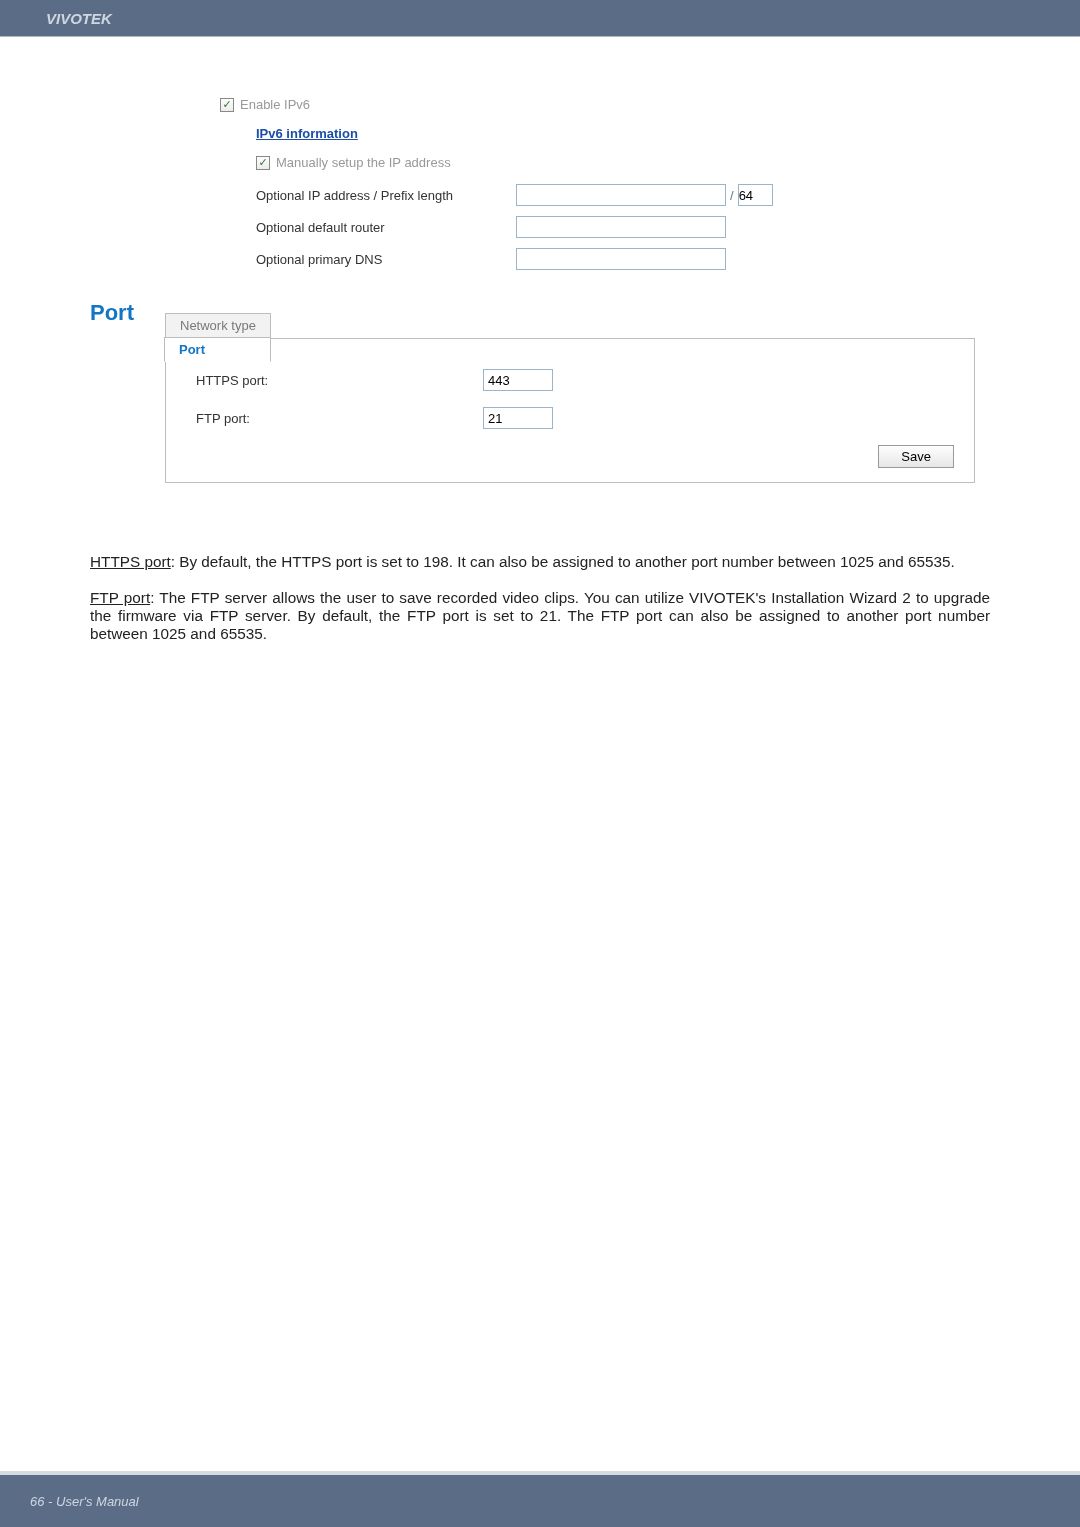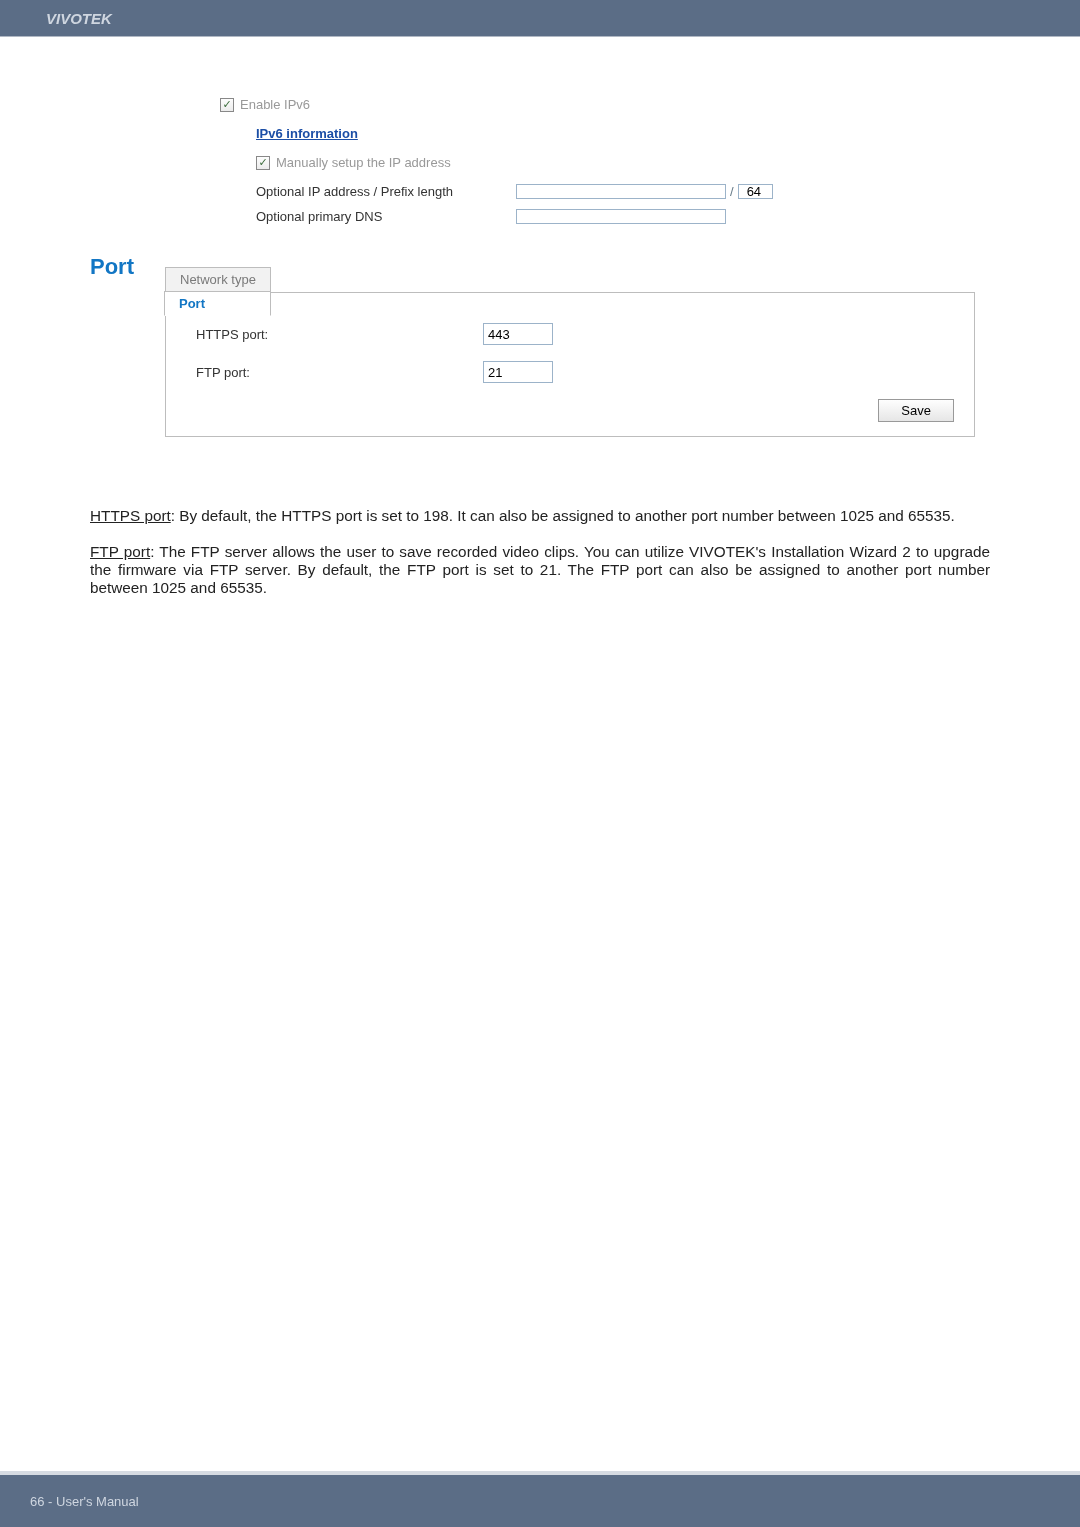--- a/index.html
+++ b/index.html
@@ -71,23 +71,23 @@
   .form-row {
     display: flex;
     align-items: center;
     margin-bottom: 10px;
   }
   .form-label {
     width: 260px;
   }
   .text-input {
     border: 1px solid #9cb3c9;
-    height: 15px;
+    height: 22px;
     background: #fff;
-    padding: 0 8px;
+    padding: 0 0;
     font-size: 13px;
   }
   .w200 { width: 210px; }
   .w40 { width: 35px; }
   .slash {
     margin: 0 4px;
     color: #667a88;
   }
   .section-title {
     color: #1276c4;
@@ -173,20 +173,21 @@
   }
   .u { text-decoration: underline; }
   .footer-bar {
     position: absolute;
     left: 0;
     bottom: 0;
     width: 100%;
     height: 52px;
     background: #5b6d86;
     color: #cfd6e0;
+    font-style: italic;
     font-size: 13px;
     display: flex;
     align-items: center;
     padding-left: 30px;
   }
   .footer-thin {
     position: absolute;
     left: 0;
     bottom: 52px;
     height: 4px;
@@ -218,20 +219,24 @@
         <span class="disabled-text">Manually setup the IP address</span>
       </div>
 
       <div class="form-row">
         <span class="form-label">Optional IP address / Prefix length</span>
         <input class="text-input w200" type="text" style="">
         <span class="slash">/</span>
         <input class="text-input w40" type="text" value="64" style="">
       </div>
 
+      <div class="form-row">
+        <span class="form-label">Optional default router</span>
+        <input class="text-input w200" type="text" style="">
+      </div>
 
       <div class="form-row">
         <span class="form-label">Optional primary DNS</span>
         <input class="text-input w200" type="text" style="">
       </div>
     </div>
   </div>
 
   <div class="section-title">Port</div>
 

